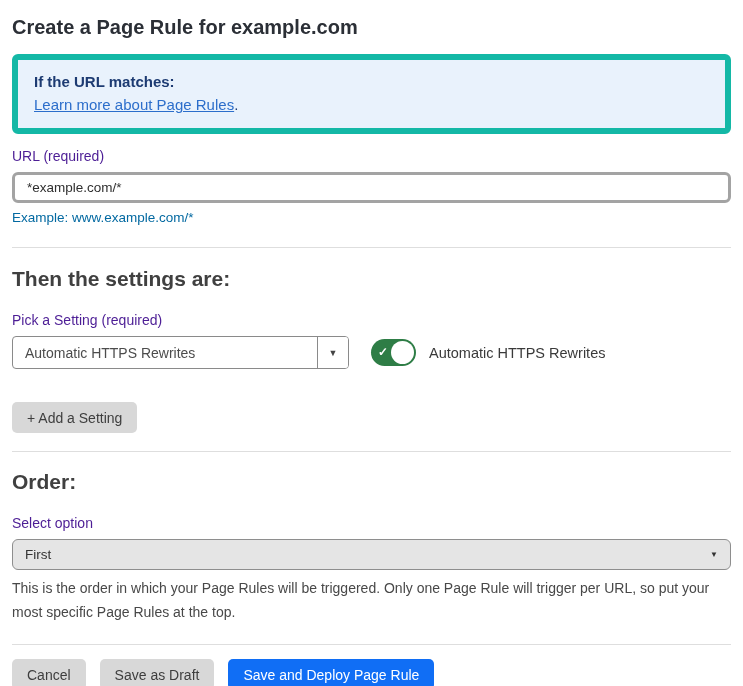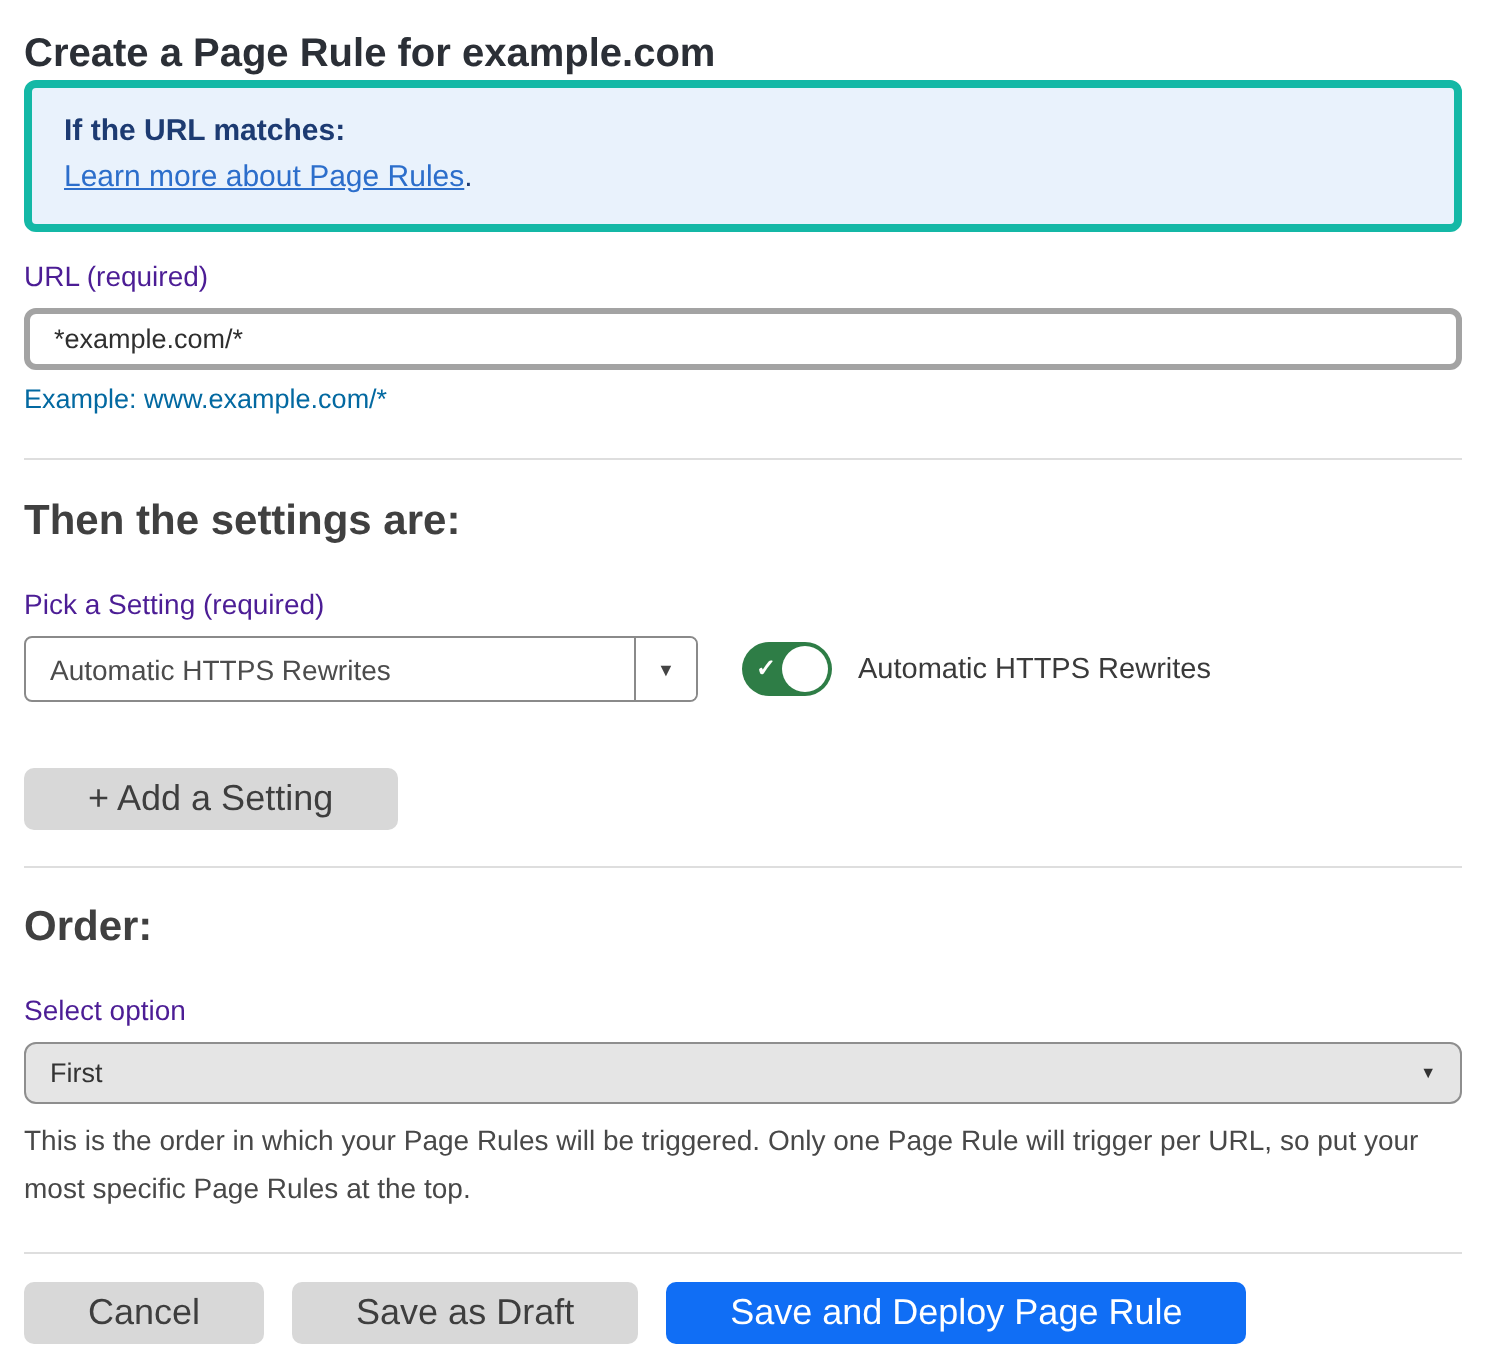--- a/index.html
+++ b/index.html
@@ -12,23 +12,23 @@
   .container { padding: 14px 12px 12px 12px; width: 743px; }
 
   .page-title {
     font-size: 20px;
     font-weight: bold;
     color: #2b2f36;
     line-height: 26px;
   }
 
   .info-box {
-    margin-top: 0;
+    margin-top: 14px;
     background: #e9f2fc;
-    border: 4px solid #14b8a6;
+    border: 6px solid #14b8a6;
     border-radius: 6px;
     padding: 10px 16px 12px 16px;
     color: #1d3b72;
     font-size: 15px;
     line-height: 23px;
   }
   .info-box .info-heading {
     font-weight: bold;
   }
   .info-box a.info-link {
@@ -147,23 +147,23 @@
     margin-left: 13px;
     font-size: 14.5px;
     color: #3a3a3a;
   }
 
   .btn {
     display: inline-block;
     border: none;
     border-radius: 5px;
     font-family: "Liberation Sans", sans-serif;
-    font-size: 18px;
+    font-size: 14px;
     height: 31px;
-    padding: 0 32px;
+    padding: 0 15px;
     cursor: pointer;
   }
   .btn-gray {
     background: #d8d8d8;
     color: #3e3e3e;
   }
   .btn-blue {
     background: #106ef5;
     color: #ffffff;
   }

